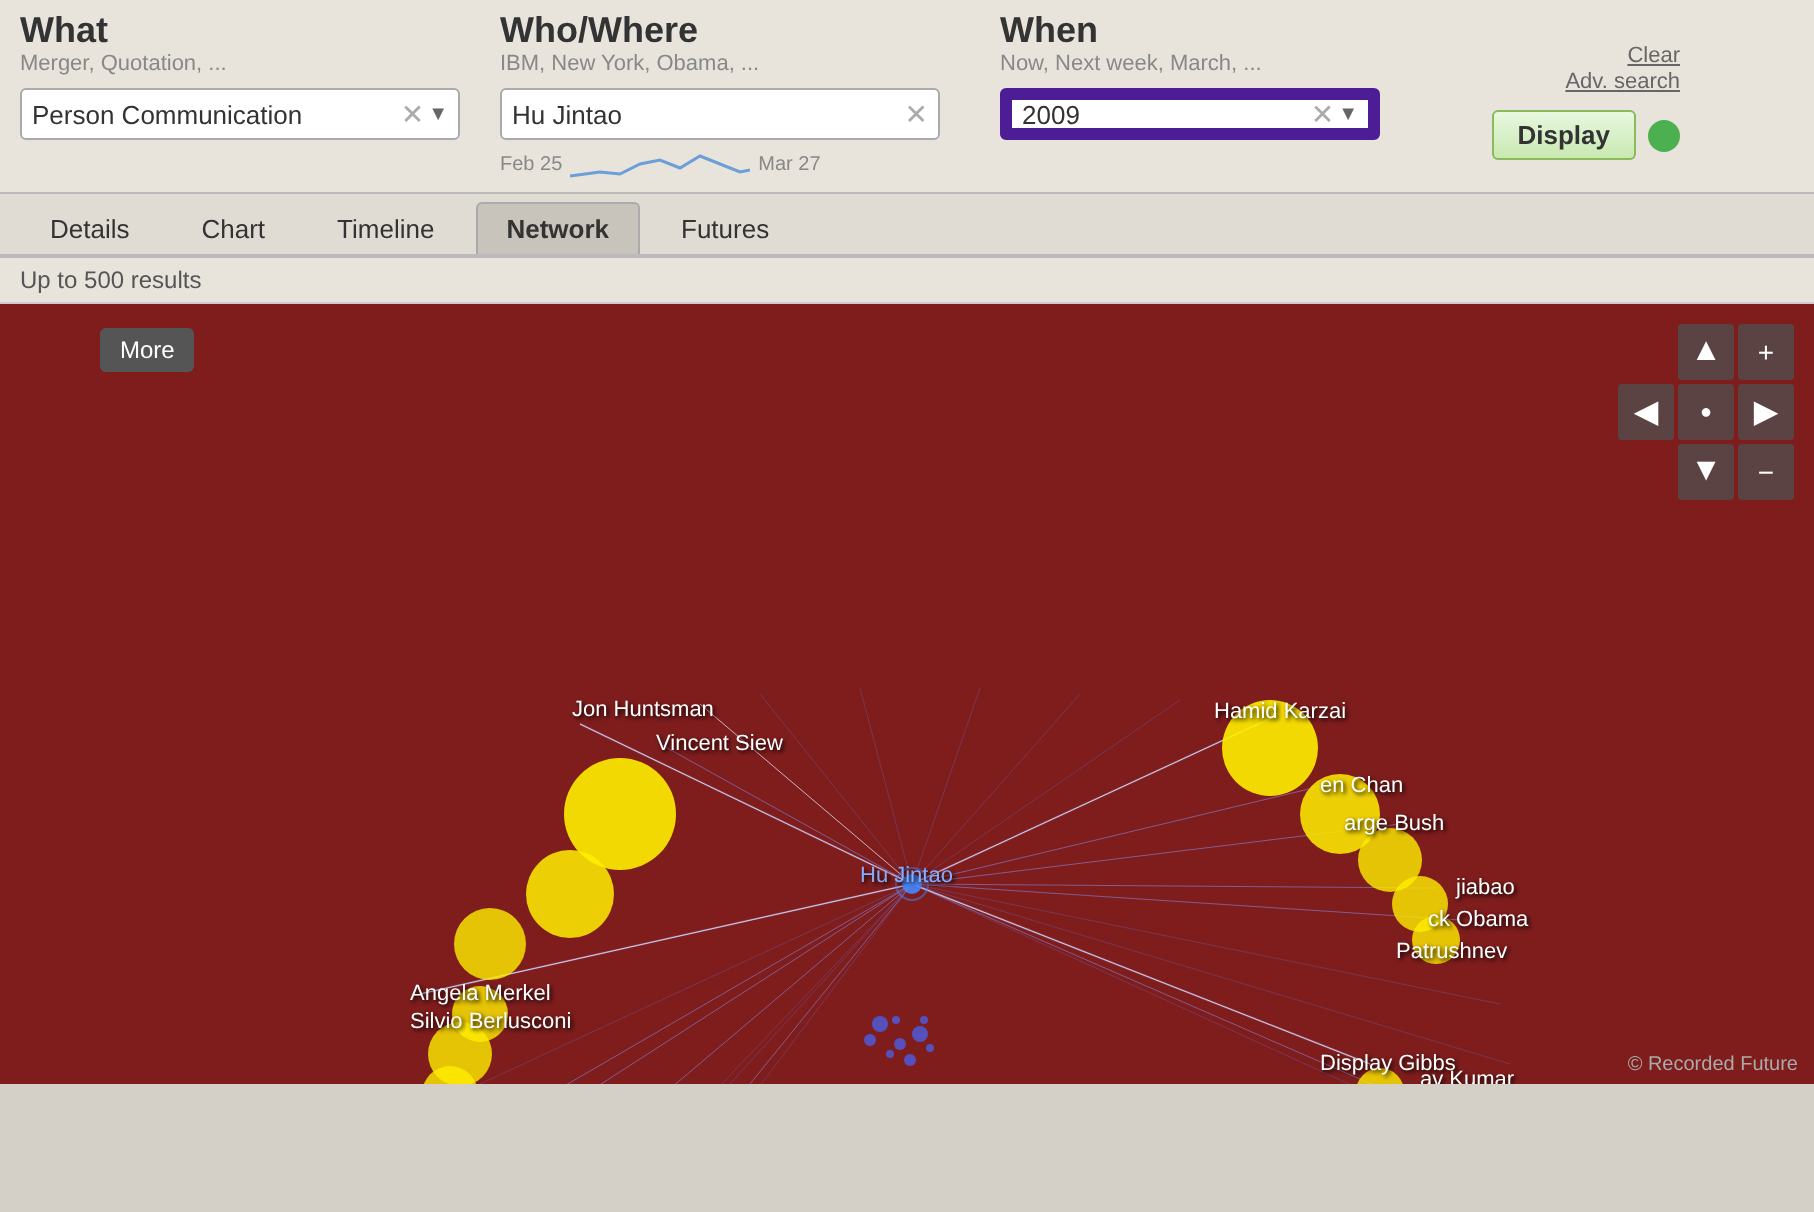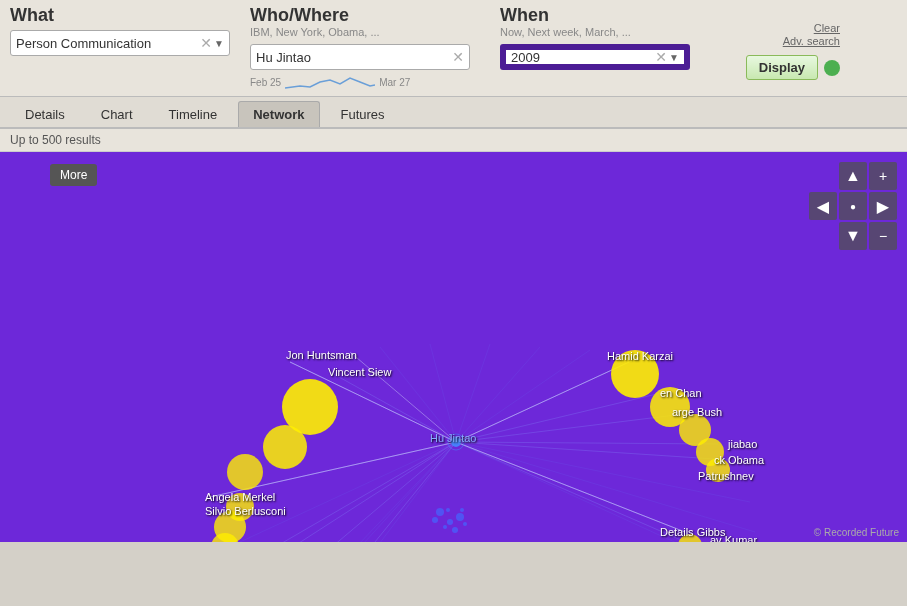--- a/index.html
+++ b/index.html
@@ -42,40 +42,41 @@
 
     
     .tabs-bar { background: #e0dcd4; border-bottom: 2px solid #bbb; padding: 4px 10px 0 10px; display: flex; align-items: flex-end; gap: 6px; }
     .tab { padding: 5px 14px; font-size: 13px; cursor: pointer; border: 1px solid transparent; border-bottom: none; border-radius: 3px 3px 0 0; color: #333; background: transparent; }
     .tab.active { background: #c8c4bc; border-color: #aaa; font-weight: bold; }
 
     
     .results-count { background: #e8e4dc; padding: 4px 10px; font-size: 12px; color: #555; border-bottom: 1px solid #ccc; }
 
     
-    .network-container { position: relative; background: #6d28d9; width: 907px; height: 390px; overflow: hidden; }
+    .network-container { position: relative; background: #7f1d1d; width: 907px; height: 390px; overflow: hidden; }
     .more-btn { position: absolute; top: 12px; left: 50px; background: #555; color: white; border: none; border-radius: 3px; padding: 4px 10px; font-size: 12px; cursor: pointer; z-index: 10; }
 
     
     .node-label { position: absolute; color: white; font-size: 11px; white-space: nowrap; text-shadow: 1px 1px 2px #000; pointer-events: none; }
 
     
     .copyright { position: absolute; bottom: 4px; right: 8px; color: #aaa; font-size: 10px; }
 
     
     .network-svg { position: absolute; top: 0; left: 0; width: 100%; height: 100%; }
   </style>
 </head>
 <body>
 
 <div class="header">
   <div class="header-row">
 
     <div class="header-section what">
       <div class="section-title">What</div>
+      <div class="section-hint">Merger, Quotation, ...</div>
       <div class="search-row">
         <div class="search-box">
           <input type="text" style="width: 160px;" value="Person Communication">
           <span class="clear-btn">✕</span>
           <span class="dropdown-arrow">▼</span>
         </div>
       </div>
     </div>
 
     <div class="header-section whowhere">
@@ -237,21 +238,21 @@
   <div class="node-label" style="left:328px; top:214px;">Vincent Siew</div>
   <div class="node-label" style="left:607px; top:198px;">Hamid Karzai</div>
   <div class="node-label" style="left:660px; top:235px;">en Chan</div>
   <div class="node-label" style="left:672px; top:254px;">arge Bush</div>
   <div class="node-label" style="left:728px; top:286px;">jiabao</div>
   <div class="node-label" style="left:714px; top:302px;">ck Obama</div>
   <div class="node-label" style="left:698px; top:318px;">Patrushnev</div>
   <div class="node-label" style="left:205px; top:339px;">Angela Merkel</div>
   <div class="node-label" style="left:205px; top:353px;">Silvio Berlusconi</div>
 
-  <div class="node-label" style="left:660px; top:374px;">Details Gibbs</div>
+  <div class="node-label" style="left:660px; top:374px;">Display Gibbs</div>
   <div class="node-label" style="left:710px; top:382px;">av Kumar</div>
 
   <div class="node-label" style="left:430px; top:280px; color:#88aaff;">Hu Jintao</div>
 
   <div style="position:absolute; top:10px; right:10px; z-index:10;">
     <div style="display:grid; grid-template-columns:28px 28px 28px; grid-template-rows:28px 28px 28px; gap:2px; width:88px;">
       <div></div>
       <button style="background:rgba(80,80,80,0.75); color:white; border:none; cursor:pointer; border-radius:2px; font-size:16px; display:flex; align-items:center; justify-content:center;">▲</button>
       <button style="background:rgba(80,80,80,0.75); color:white; border:none; cursor:pointer; border-radius:2px; font-size:14px; display:flex; align-items:center; justify-content:center;">+</button>
       <button style="background:rgba(80,80,80,0.75); color:white; border:none; cursor:pointer; border-radius:2px; font-size:16px; display:flex; align-items:center; justify-content:center;">◀</button>

